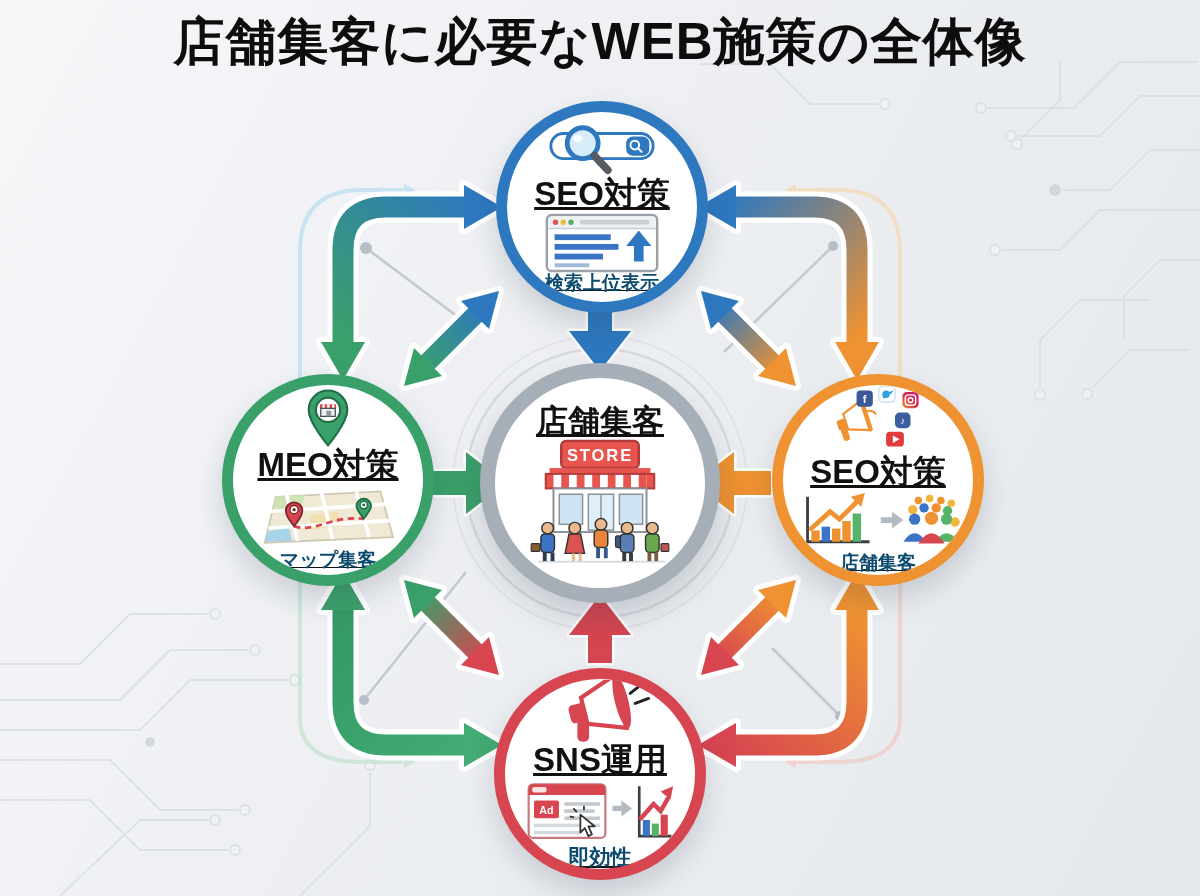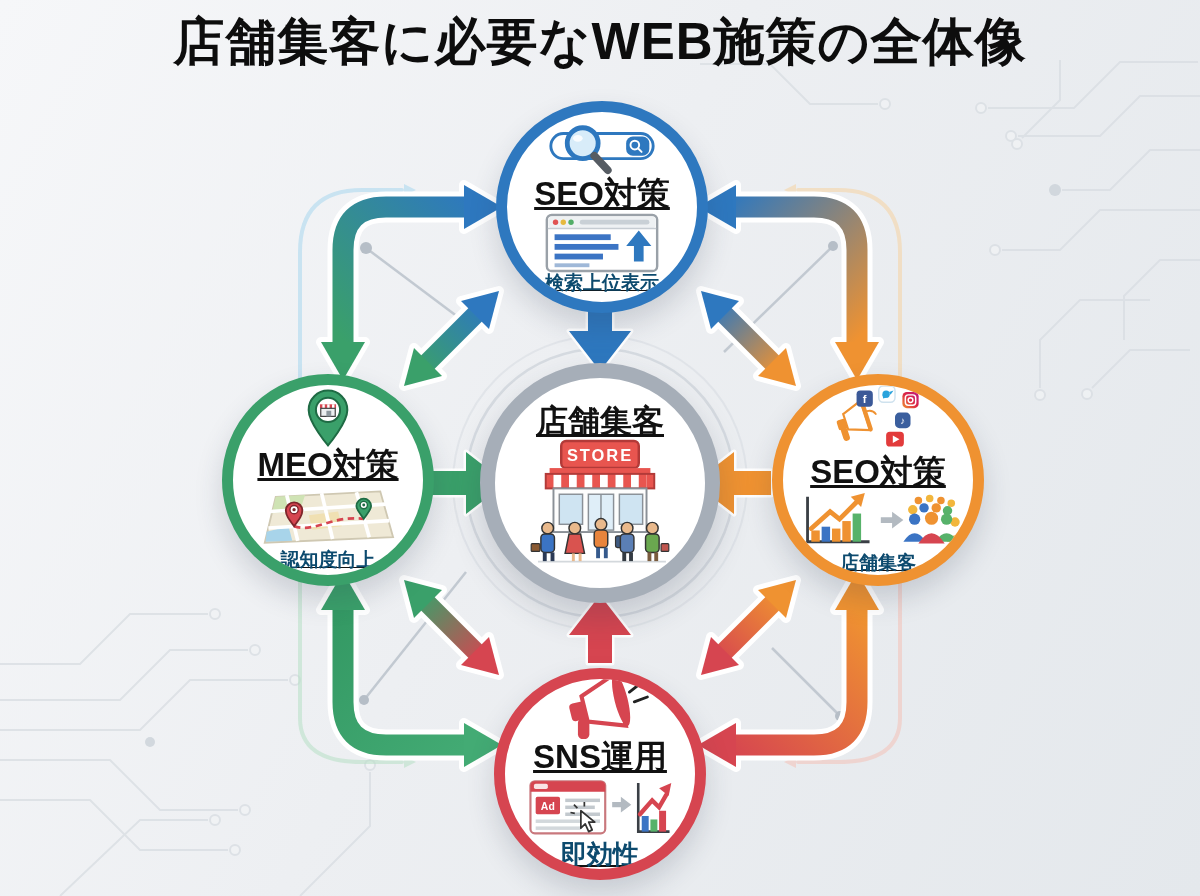--- a/index.html
+++ b/index.html
@@ -12,21 +12,21 @@
   .node{position:absolute;background:#fff;border-radius:50%;overflow:hidden;
     display:flex;flex-direction:column;align-items:center;justify-content:center;
     box-shadow:0 14px 28px rgba(45,55,75,.18);z-index:4;text-align:left;text-decoration:underline;}
   .node.sat{width:190px;height:190px;border:11px solid #888;}
   .node h2{margin:1px 0;font-size:33px;font-weight:900;line-height:1.05;color:#111;}
   .node .sub{font-size:19px;font-weight:800;line-height:1.1;color:#0c4a6e;}
   #node-seo{left:496px;top:101px;border-color:#2e78bf;}
   #node-meo{left:222px;top:374px;border-color:#3aa06a;}
   #node-sns{left:772px;top:374px;border-color:#ef9231;}
   #node-web{left:494px;top:668px;border-color:#d64550;}
-  #node-web .sub{font-size:26px;}
+  #node-web .sub{font-size:21px;}
   .node.center{width:210px;height:210px;border:15px solid #a6aeb8;left:480px;top:363px;
     box-shadow:0 16px 32px rgba(45,55,75,.2);}
   .node.center h2{font-size:32px;margin:4px 0 0;}
   svg{display:block;}
 </style>
 </head>
 <body>
 
 <div class="stage">
 
@@ -271,21 +271,21 @@
           <path d="M8,48 L140,40"></path>
       </g>
       <path d="M36,46 C58,54 76,34 112,38" fill="none" stroke="#d64550" stroke-width="3" stroke-dasharray="7,5"></path>
       <path d="M36,46 c-6,-8 -9,-12 -9,-17 a9,9 0 1 1 18,0 c0,5 -3,9 -9,17 z" fill="#d64550" stroke="#7e262c" stroke-width="2"></path>
       <circle cx="36" cy="28" r="4.5" fill="#fff" stroke="#7e262c" stroke-width="1.5"></circle>
         <circle cx="36" cy="28" r="1.8" fill="#7e262c"></circle>
       <path d="M112,38 c-5,-7 -8,-10 -8,-14 a8,8 0 1 1 16,0 c0,4 -3,7 -8,14 z" fill="#3aa06a" stroke="#1f6b44" stroke-width="2"></path>
       <circle cx="112" cy="23" r="4" fill="#fff" stroke="#1f6b44" stroke-width="1.5"></circle>
         <circle cx="112" cy="23" r="1.6" fill="#1f6b44"></circle>
     </svg>
-    <div class="sub">認知度向上</div>
+    <div class="sub">マップ集客</div>
   </div>
 
   <div class="node sat" id="node-sns">
     <svg width="140" height="68" viewBox="0 0 150 92">
       <g transform="translate(14,34) rotate(-18)">
         <rect x="0" y="14" width="12" height="14" rx="3" fill="#ef9231"></rect>
         <path d="M12,8 L40,-2 L40,40 L12,30 Z" fill="#fff" stroke="#ef9231" stroke-width="3"></path>
         <rect x="38" y="-4" width="6" height="46" rx="3" fill="#ef9231"></rect>
         <rect x="2" y="26" width="9" height="18" rx="4" fill="#ef9231"></rect>
       </g>

